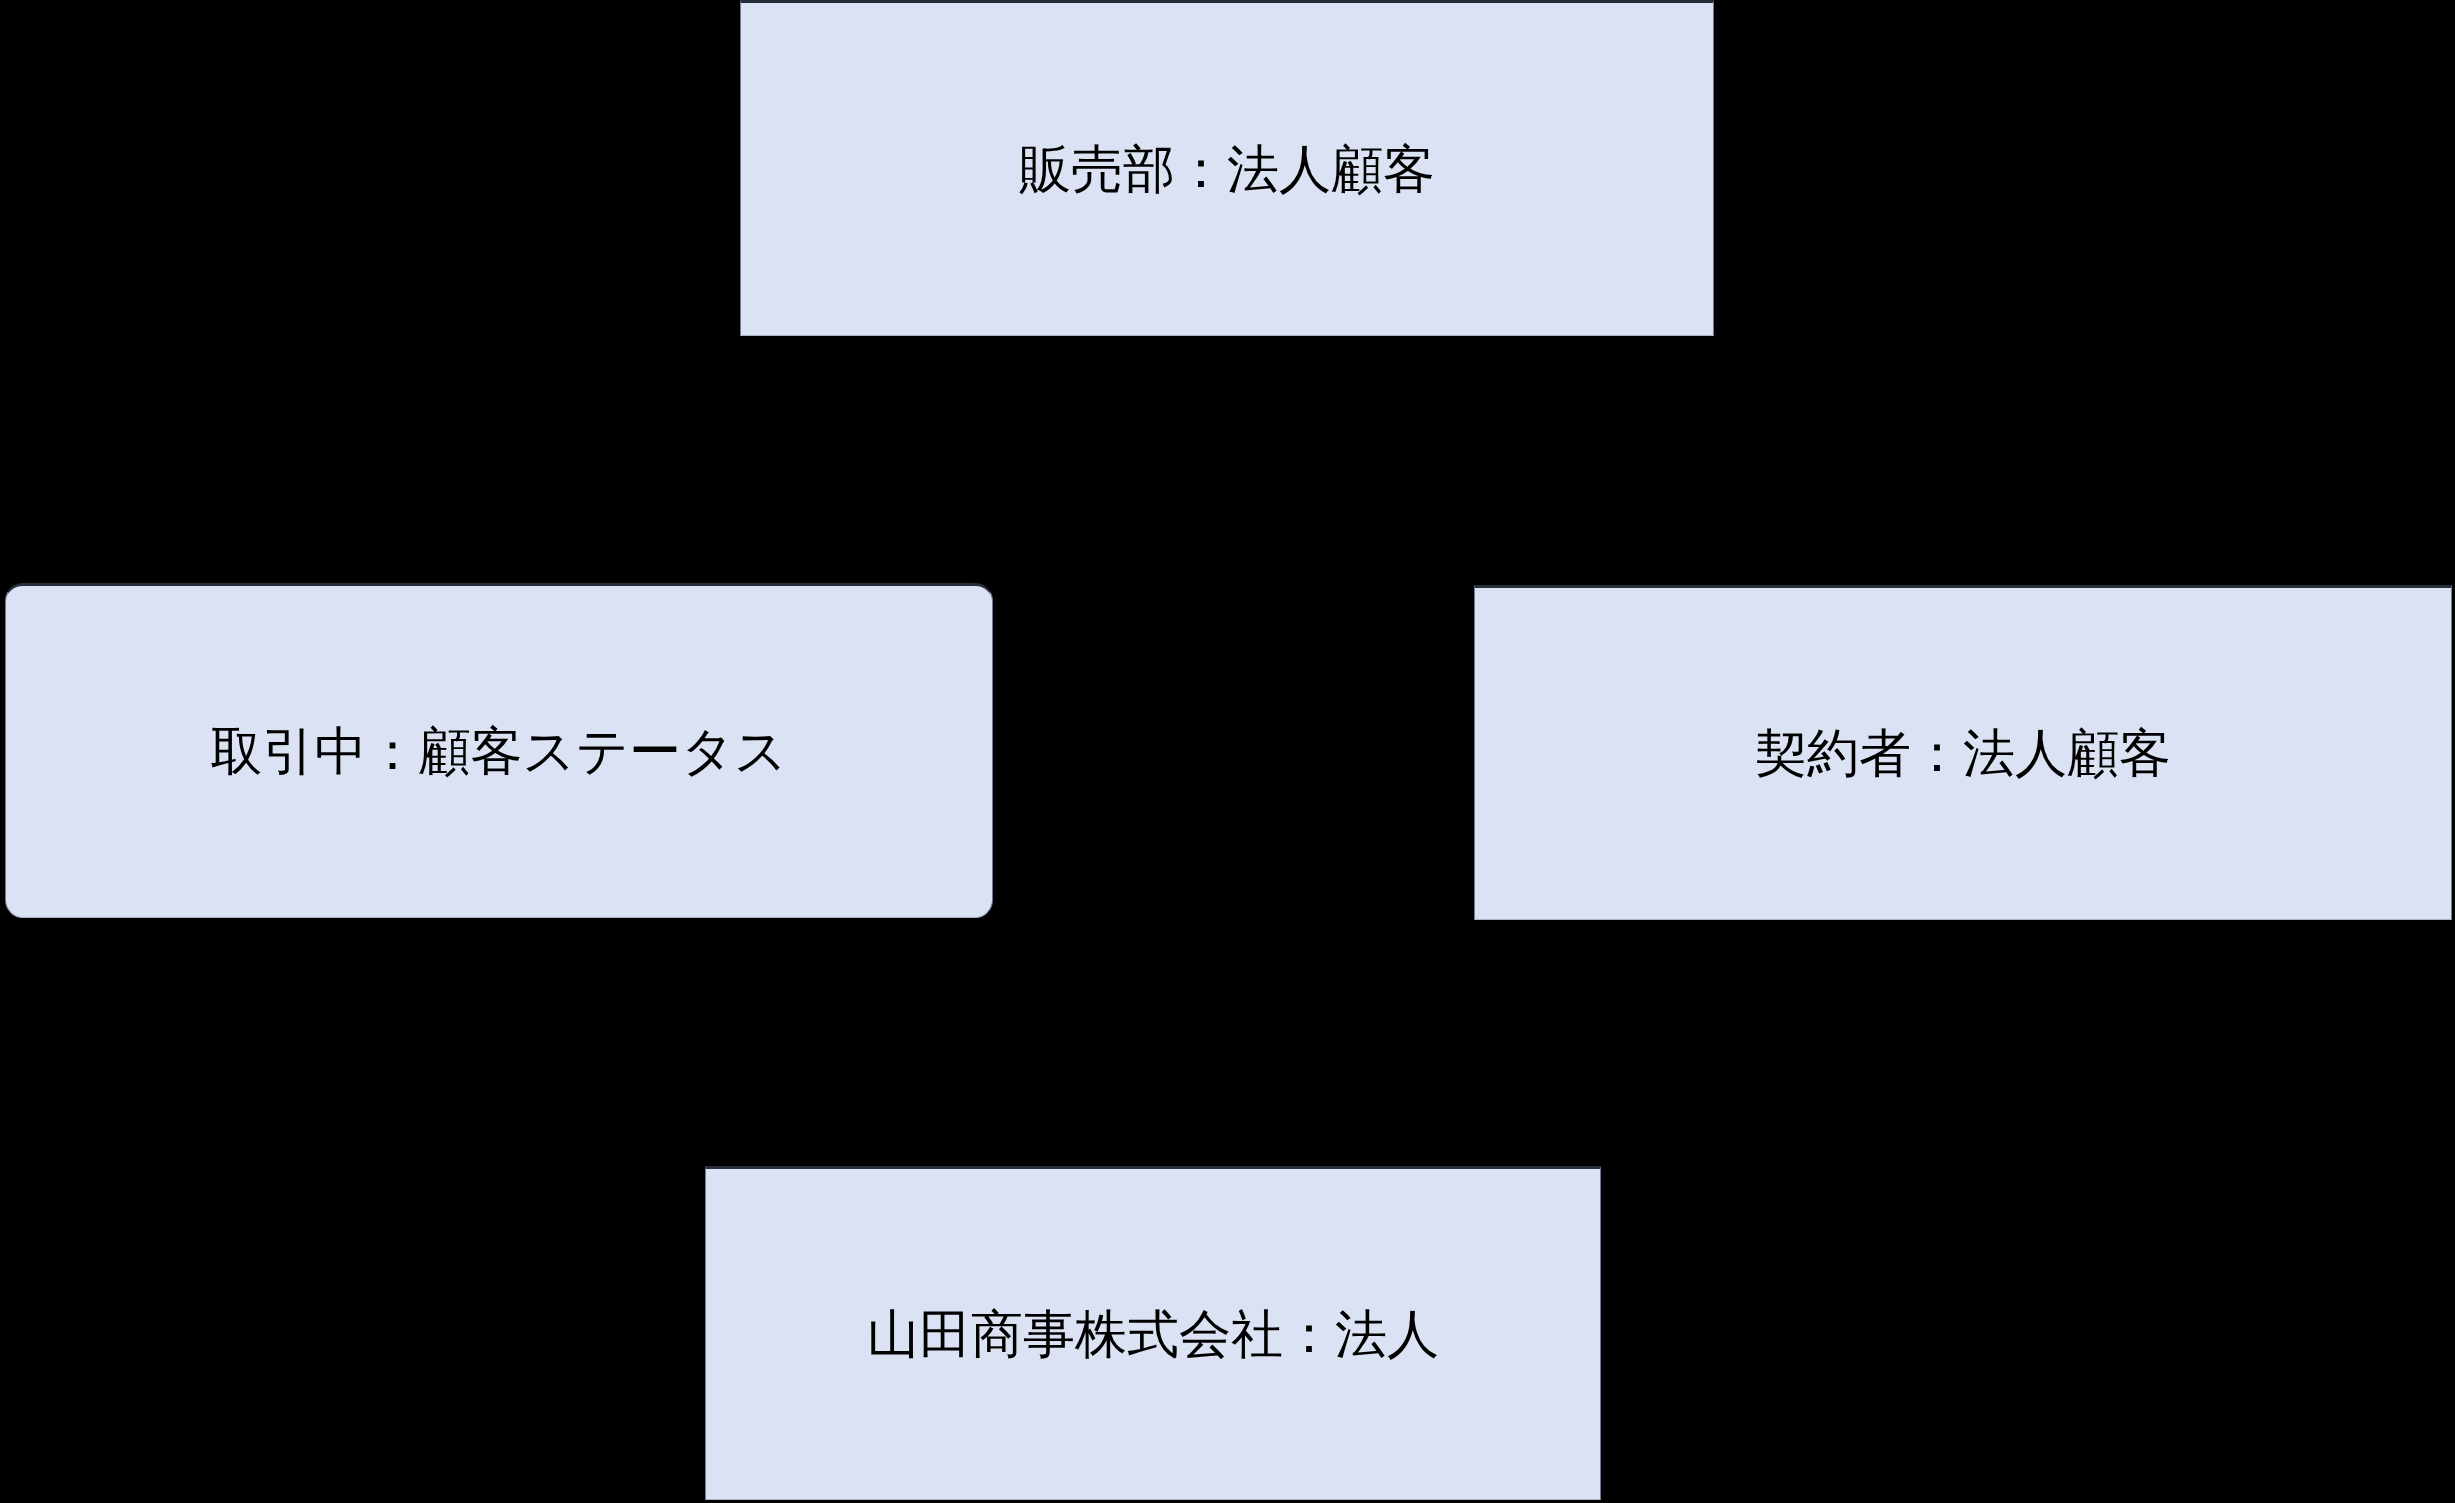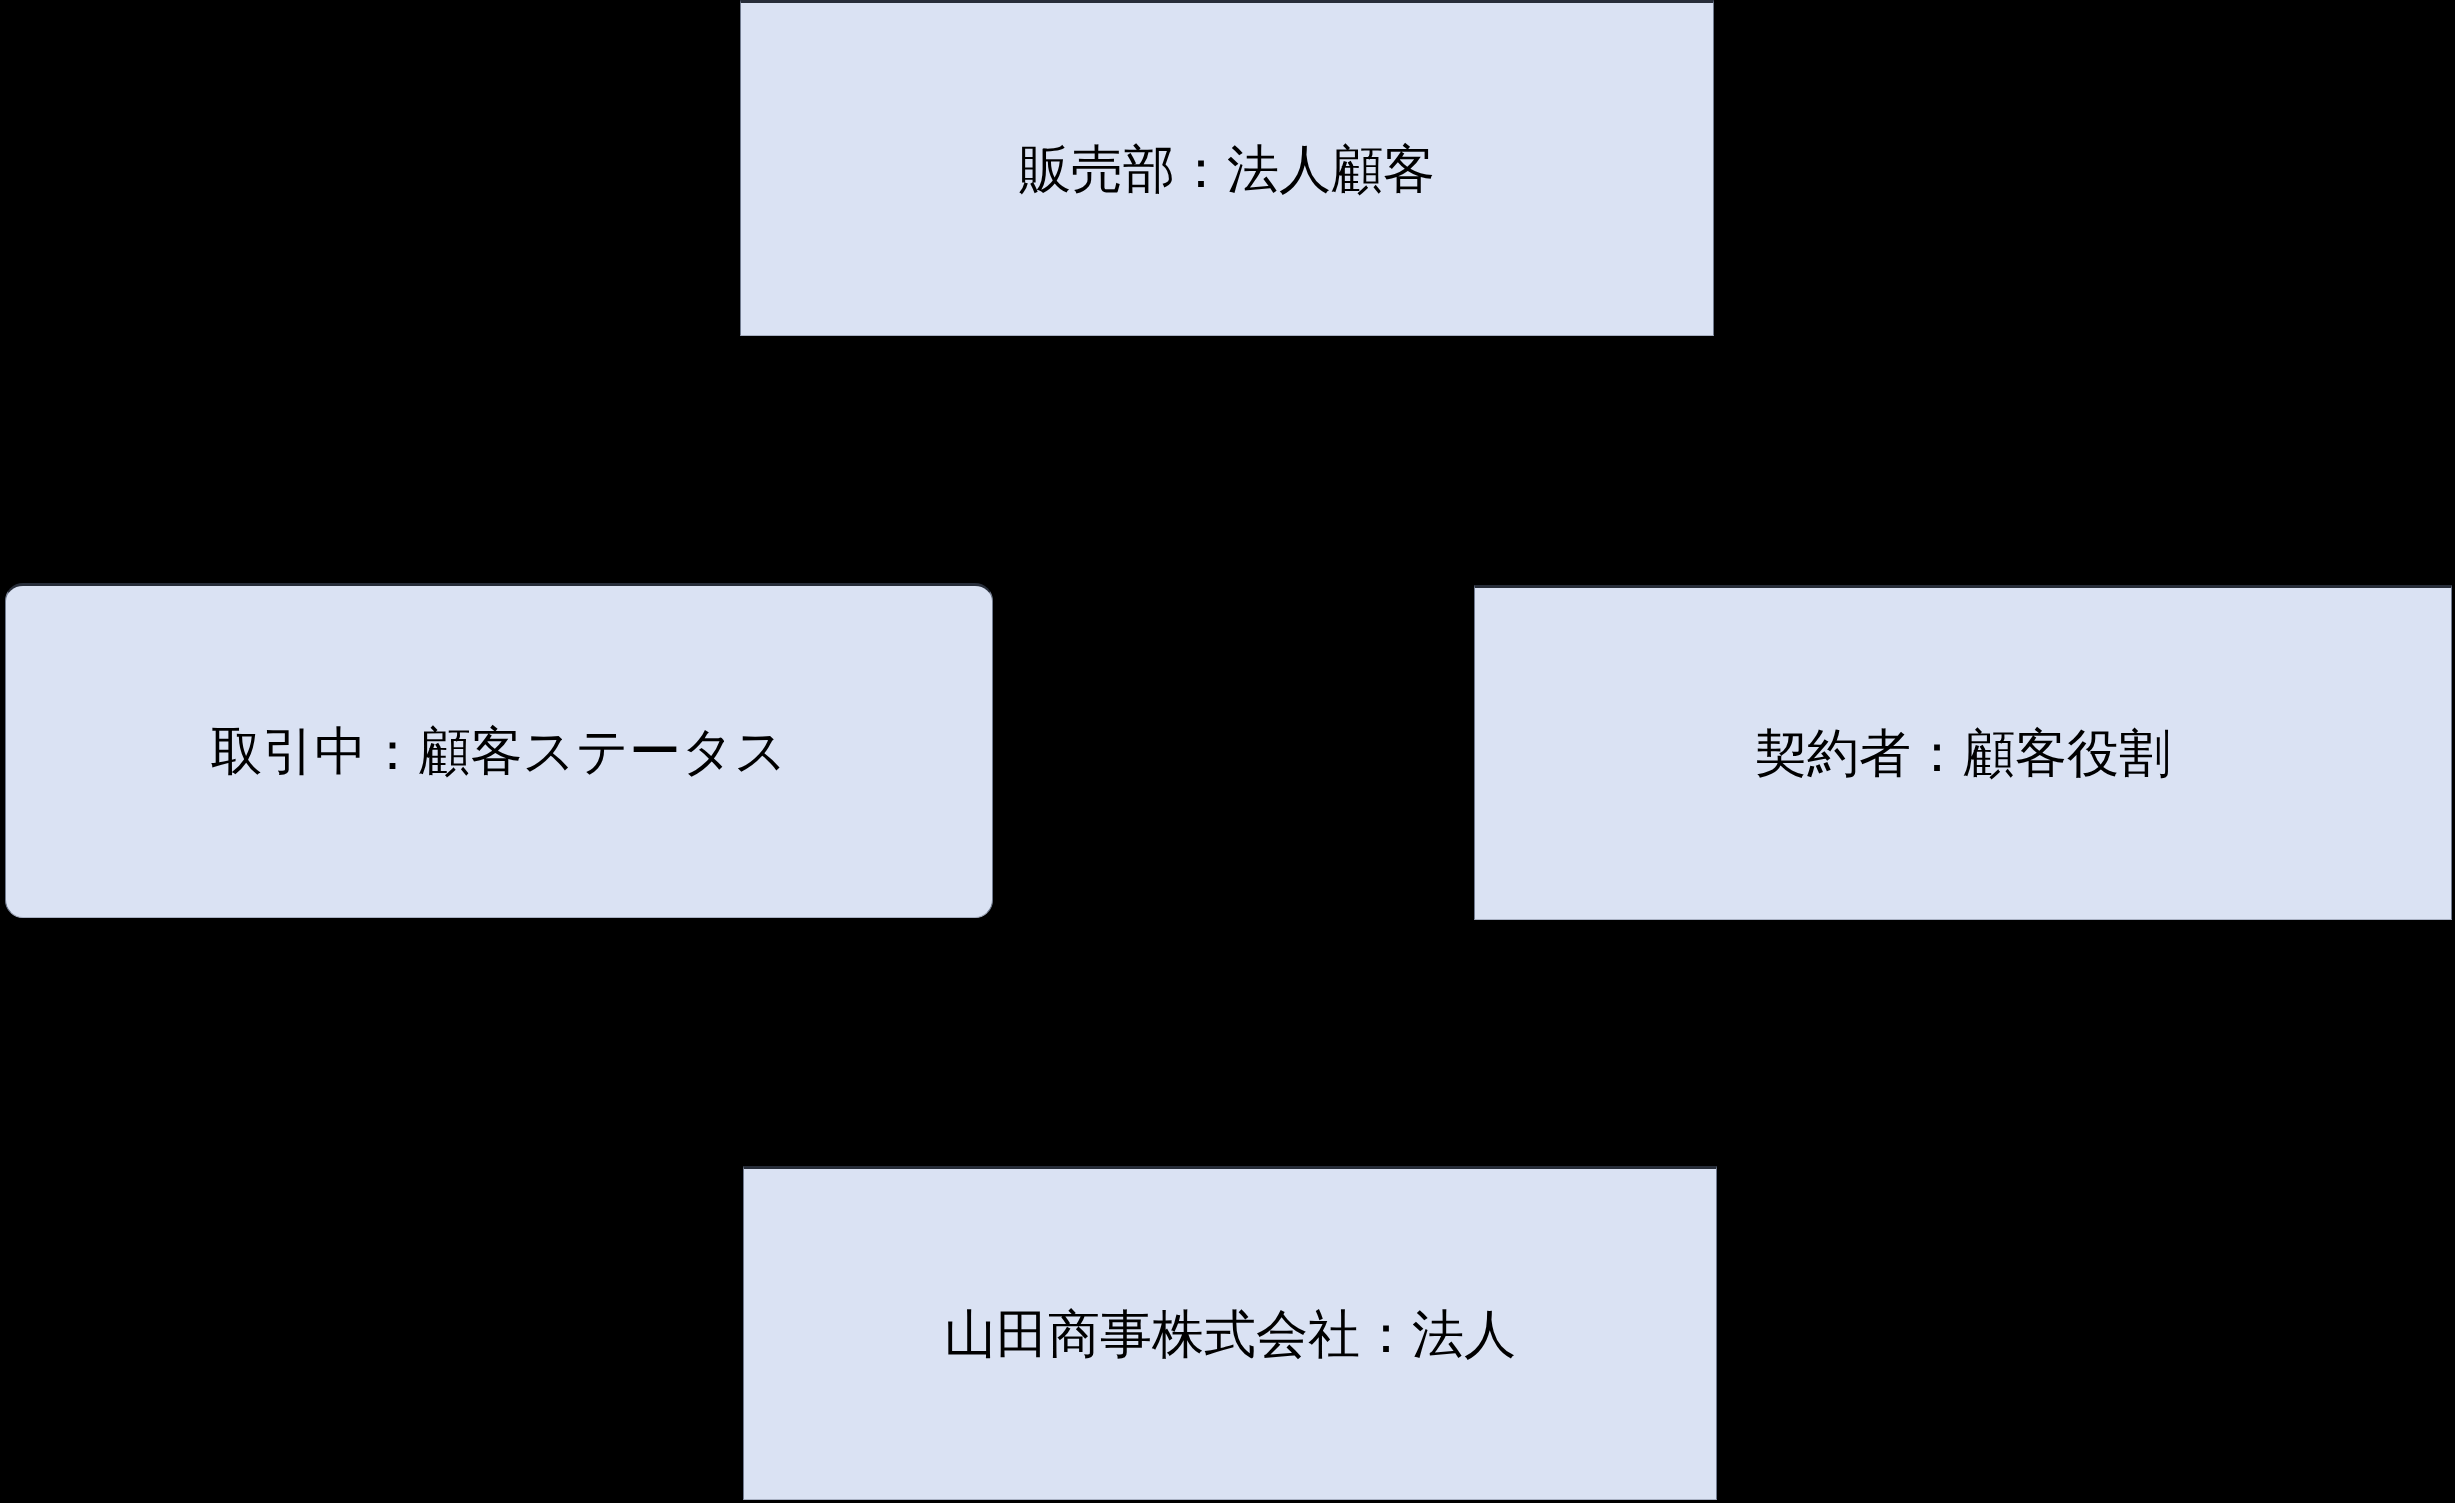--- a/index.html
+++ b/index.html
@@ -33,37 +33,37 @@
     font-size: 52px;
     font-weight: 400;
     line-height: 1.2;
     white-space: nowrap;
     text-align: center;
   }
   
   .node-top    { left: 740px;  top: 0px;     width: 974px; height: 336px; }
   .node-left   { left: 4.9px;    top: 583px;   width: 988px; height: 335px; border-radius: 18px; }
   .node-right  { left: 1474px; top: 585px;   width: 978px; height: 335px; }
-  .node-bottom { left: 743px;  top: 1166px;  width: 974px; height: 334px; }
+  .node-bottom { left: 705px;  top: 1166px;  width: 896px; height: 334px; }
 </style>
 </head>
 <body>
 
 <div class="canvas">
 
   <div class="node node-top">
     <span class="node-label">販売部：法人顧客</span>
   </div>
 
   <div class="node node-left">
     <span class="node-label">取引中：顧客ステータス</span>
   </div>
 
   <div class="node node-right">
-    <span class="node-label">契約者：顧客役割</span>
+    <span class="node-label">契約者：法人顧客</span>
   </div>
 
   <div class="node node-bottom">
     <span class="node-label">山田商事株式会社：法人</span>
   </div>
 
 </div>
 
 
 </body></html>

